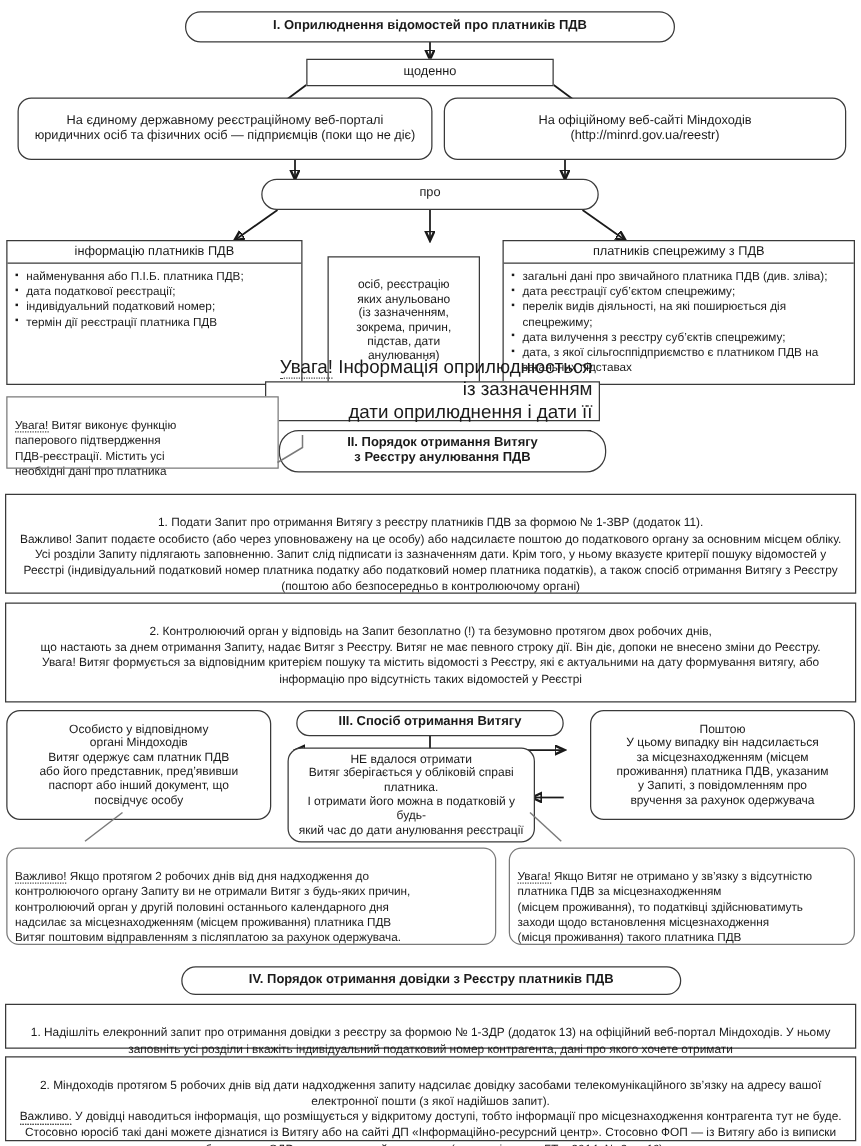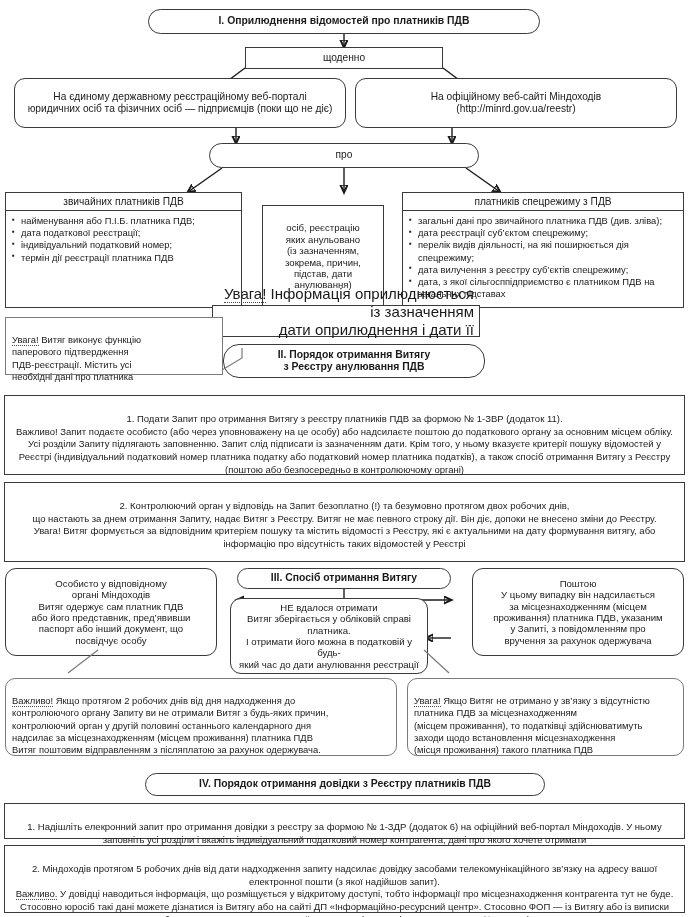--- a/index.html
+++ b/index.html
@@ -172,21 +172,21 @@
   <div class="node rounded center" style="left:355px; top:78px; width:322px; height:50px;">
     <span class="txt t-plain">На офіційному веб-сайті Міндоходів
 (http://minrd.gov.ua/reestr)</span>
   </div>
 
   <div class="node pill center" style="left:209px; top:143px; width:270px; height:25px;">
     <span class="txt t-plain">про</span>
   </div>
 
   <div class="node sq" style="left:5px; top:192px; width:237px; height:116px; justify-content:flex-start;">
-    <div class="hdr">звичайних платників ПДВ</div>
+    <div class="hdr">інформацію платників ПДВ</div>
     <div class="listwrap">
       <ul>
         <li>найменування або П.І.Б. платника ПДВ;</li>
         <li>дата податкової реєстрації;</li>
         <li>індивідуальний податковий номер;</li>
         <li>термін дії реєстрації платника ПДВ</li>
       </ul>
     </div>
   </div>
 
@@ -271,21 +271,21 @@
 
   <div class="note rnd" style="left:407px; top:678px; width:277px; height:78px;">
     <span><span class="warn">Увага!</span> Якщо Витяг не отримано у зв’язку з відсутністю<br>платника ПДВ за місцезнаходженням<br>(місцем проживання), то податківці здійснюватимуть<br>заходи щодо встановлення місцезнаходження<br>(місця проживання) такого платника ПДВ</span>
   </div>
 
   <div class="node pill center" style="left:145px; top:773px; width:400px; height:23px;">
     <span class="txt t-title">IV. Порядок отримання довідки з Реєстру платників ПДВ</span>
   </div>
 
   <div class="para" style="left:4px; top:803px; width:681px; height:36px;">
-    <span>1. Надішліть елекронний запит про отримання довідки з реєстру за формою № 1-ЗДР (додаток 6) на офіційний веб-портал Міндоходів. У ньому заповніть усі розділи і вкажіть індивідуальний податковий номер контрагента, дані про якого хочете отримати</span>
+    <span>1. Надішліть елекронний запит про отримання довідки з реєстру за формою № 1-ЗДР (додаток 13) на офіційний веб-портал Міндоходів. У ньому заповніть усі розділи і вкажіть індивідуальний податковий номер контрагента, дані про якого хочете отримати</span>
   </div>
 
   <div class="para" style="left:4px; top:845px; width:681px; height:68px;">
     <span>2. Міндоходів протягом 5 робочих днів від дати надходження запиту надсилає довідку засобами телекомунікаційного зв’язку на адресу вашої електронної пошти (з якої надійшов запит).
 </span><span class="warn"><span class="warn">Важливо.</span></span><span> У довідці наводиться інформація, що розміщується у відкритому доступі, тобто інформації про місцезнаходження контрагента тут не буде. Стосовно юросіб такі дані можете дізнатися із Витягу або на сайті ДП «Інформаційно-ресурсний центр». Стосовно ФОП — із Витягу або із виписки або витягу з ЄДР, де наводиться його адреса (детальніше — </span><span class="ital">«БТ», 2014, № 2, с. 10</span><span>)</span>
   </div>
 
 </div>
 
 </body></html>

